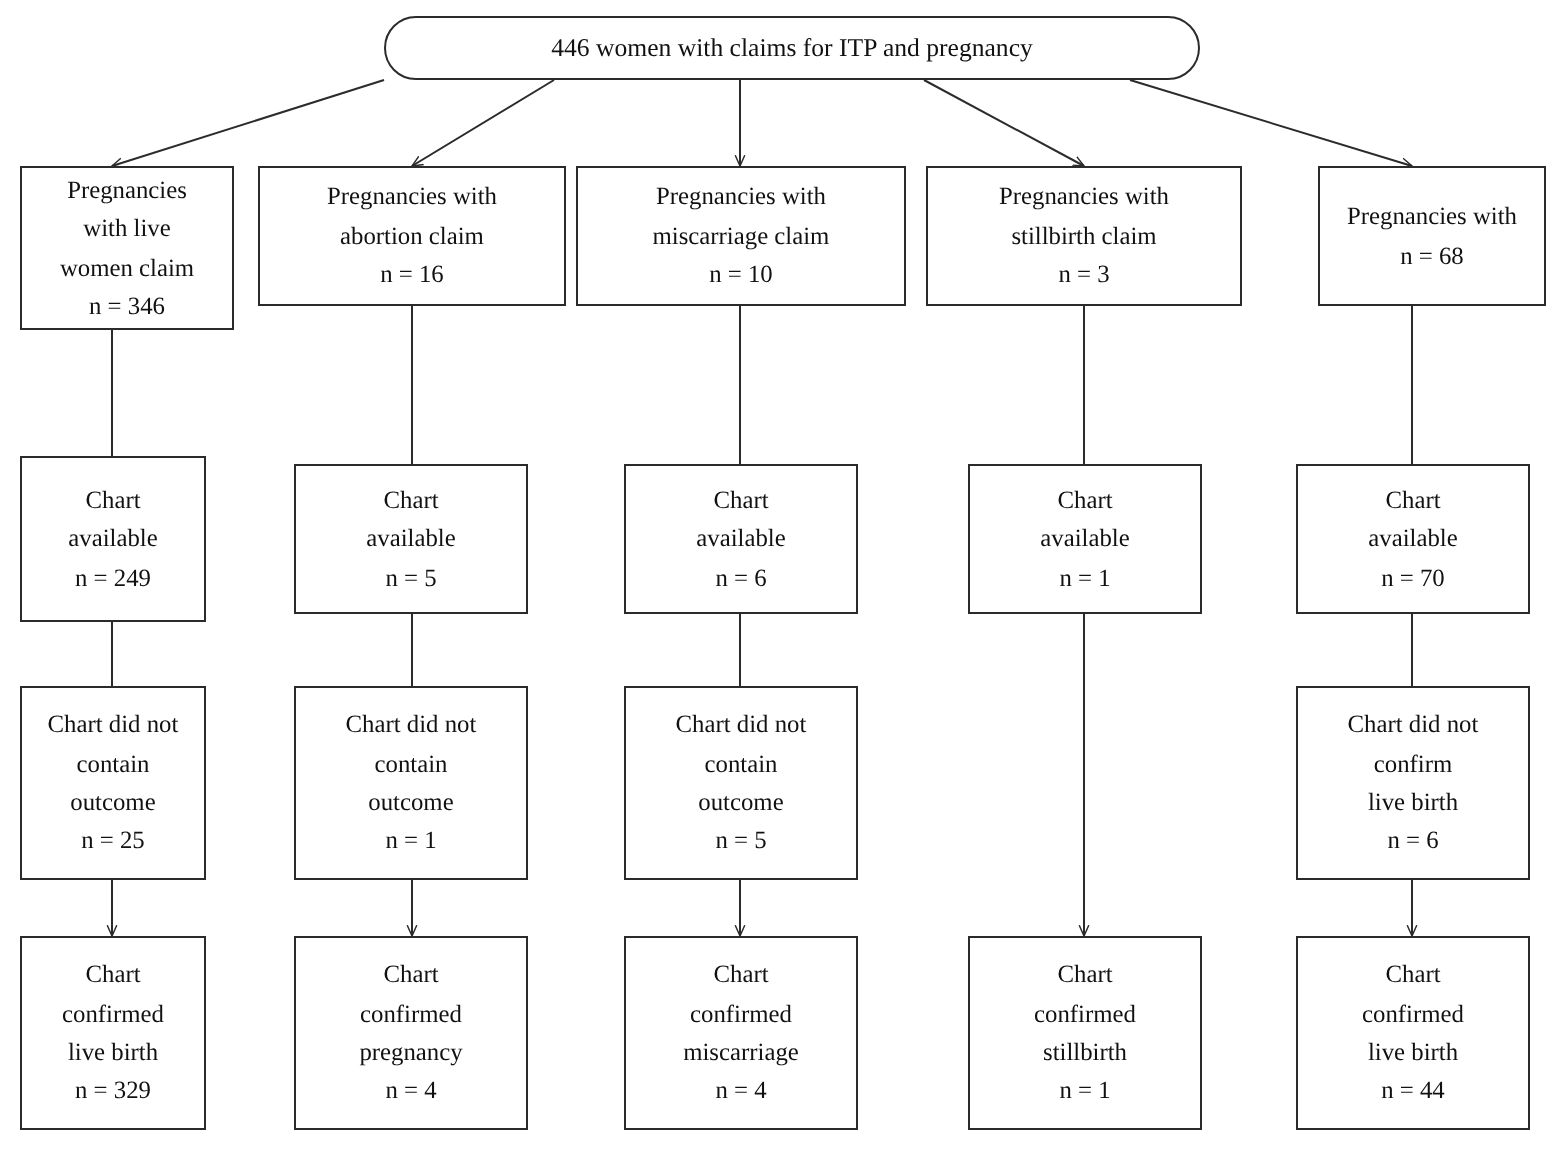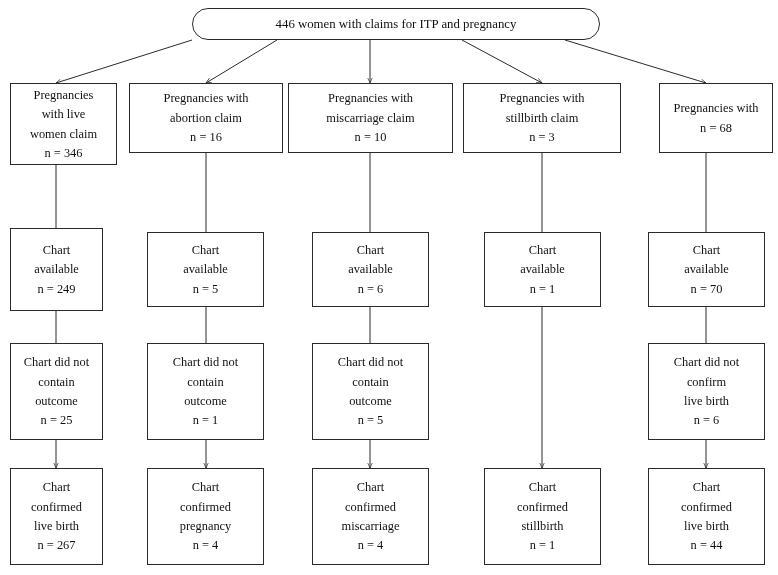--- a/index.html
+++ b/index.html
@@ -185,21 +185,21 @@
     <span class="ln">Chart did not</span>
     <span class="ln">confirm</span>
     <span class="ln">live birth</span>
     <span class="nval ital">n = 6</span>
   </div>
 
   <div class="node" style="left:10px; top:468px; width:93px; height:97px;">
     <span class="ln">Chart</span>
     <span class="ln">confirmed</span>
     <span class="ln">live birth</span>
-    <span class="nval ital">n = 267</span>
+    <span class="nval ital">n = 329</span>
   </div>
 
   <div class="node" style="left:147px; top:468px; width:117px; height:97px;">
     <span class="ln">Chart</span>
     <span class="ln">confirmed</span>
     <span class="ln">pregnancy</span>
     <span class="nval ital">n = 4</span>
   </div>
 
   <div class="node" style="left:312px; top:468px; width:117px; height:97px;">

